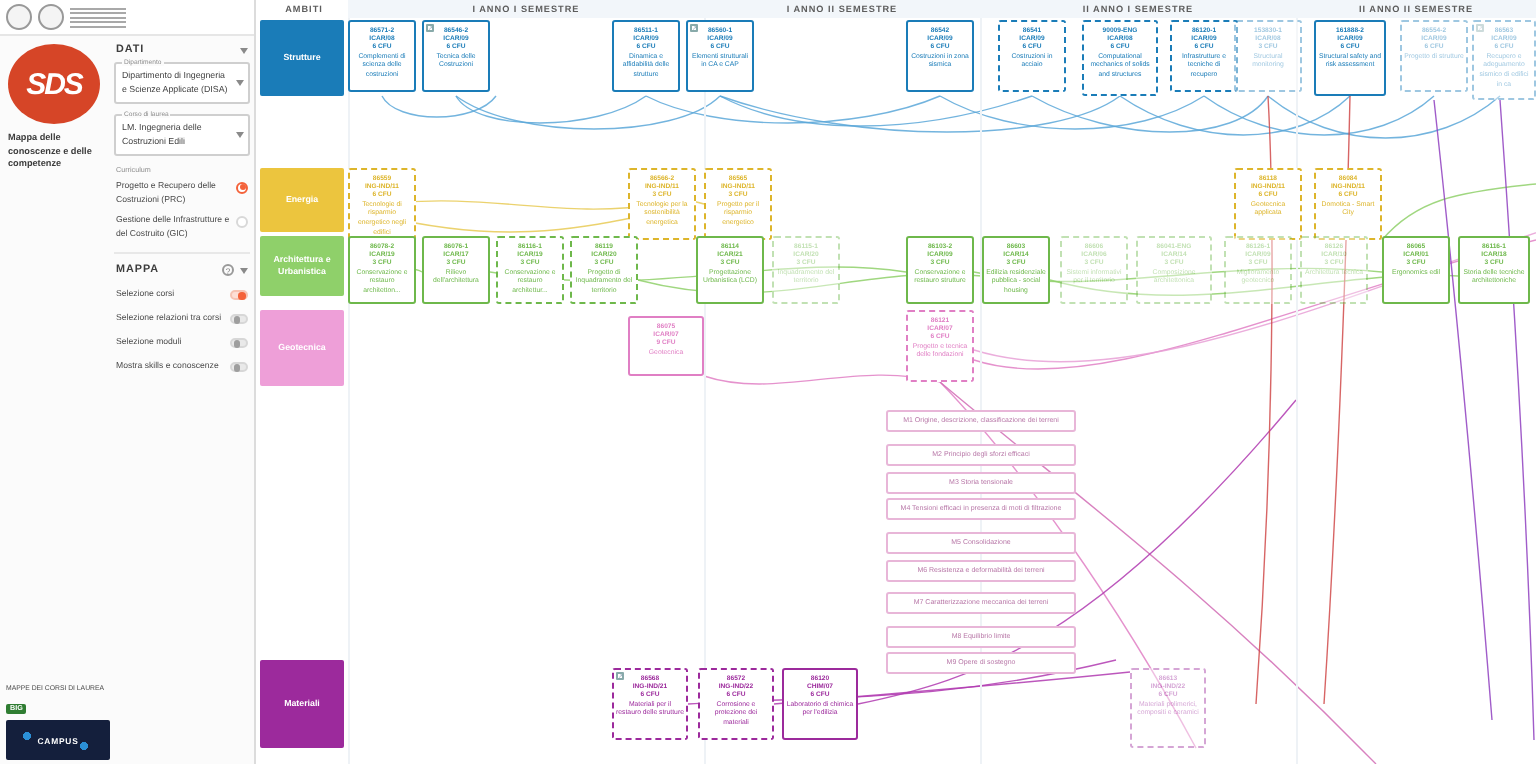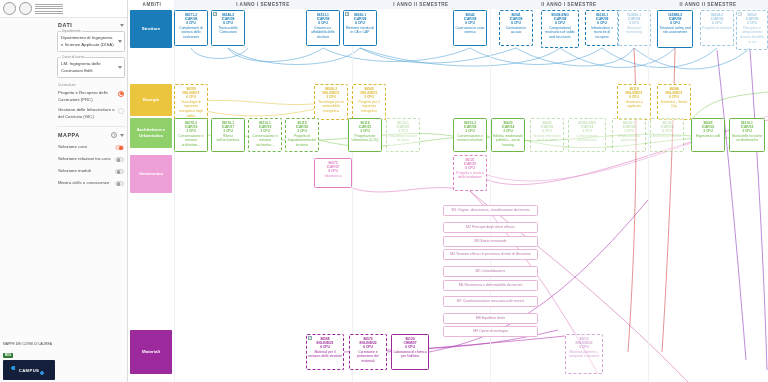--- a/index.html
+++ b/index.html
@@ -113,20 +113,26 @@
 <div id="app">
 
   <div id="sidebar">
 
     <div id="brandbar">
       <div class="crest"></div>
       <div class="crest"></div>
       <div class="wordmark"></div>
     </div>
 
+    <div class="logo-block">
+      <div class="logo-circle">
+        <span>SDS</span>
+      </div>
+      <div class="logo-caption">Mappa delle conoscenze e delle competenze</div>
+    </div>
 
     <div class="panel">
 
       <div class="sec-head">
         <div class="sec-title">DATI</div>
         <div class="sec-tools">
           <div class="chev"></div>
         </div>
       </div>
 

